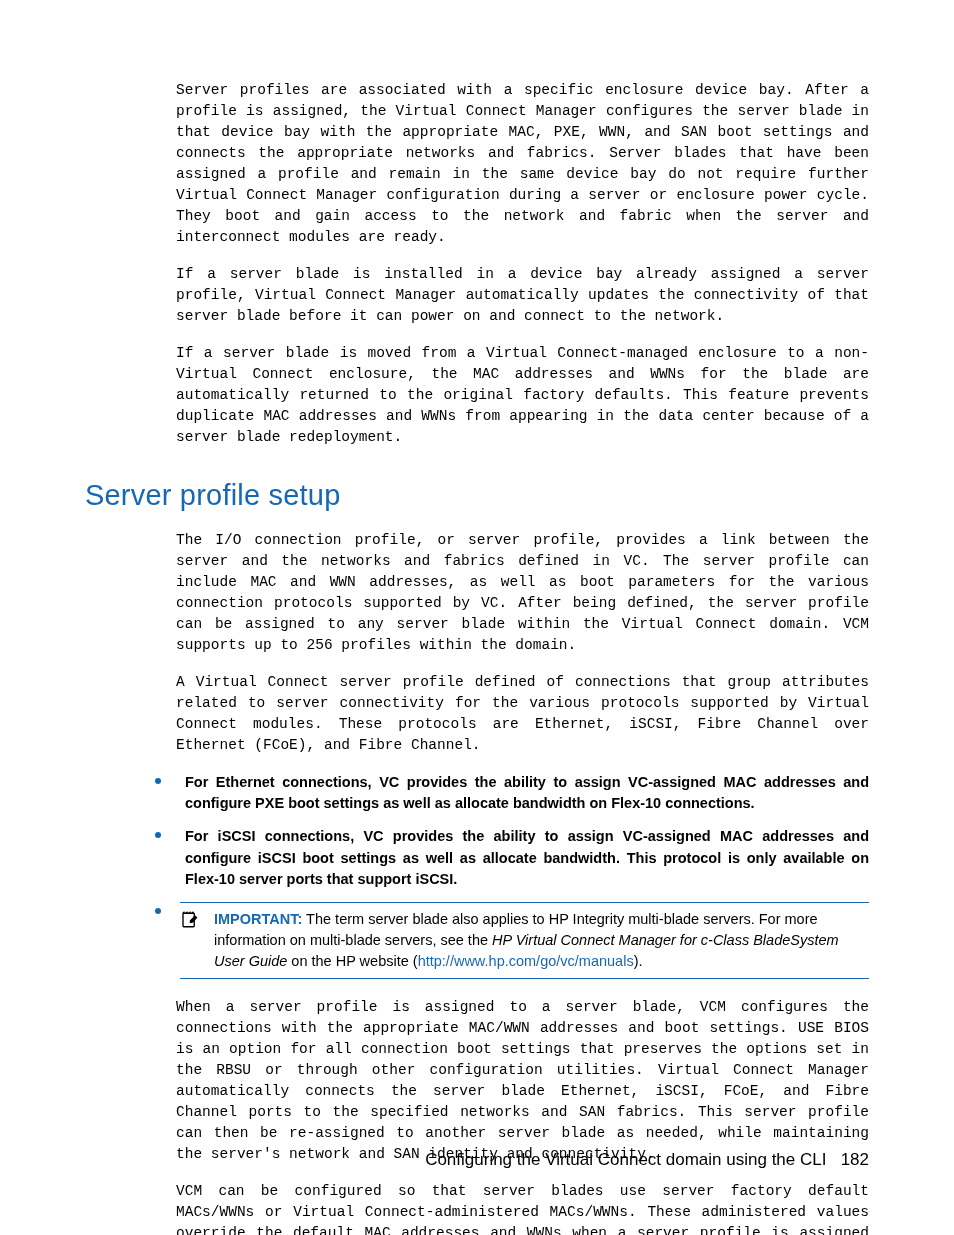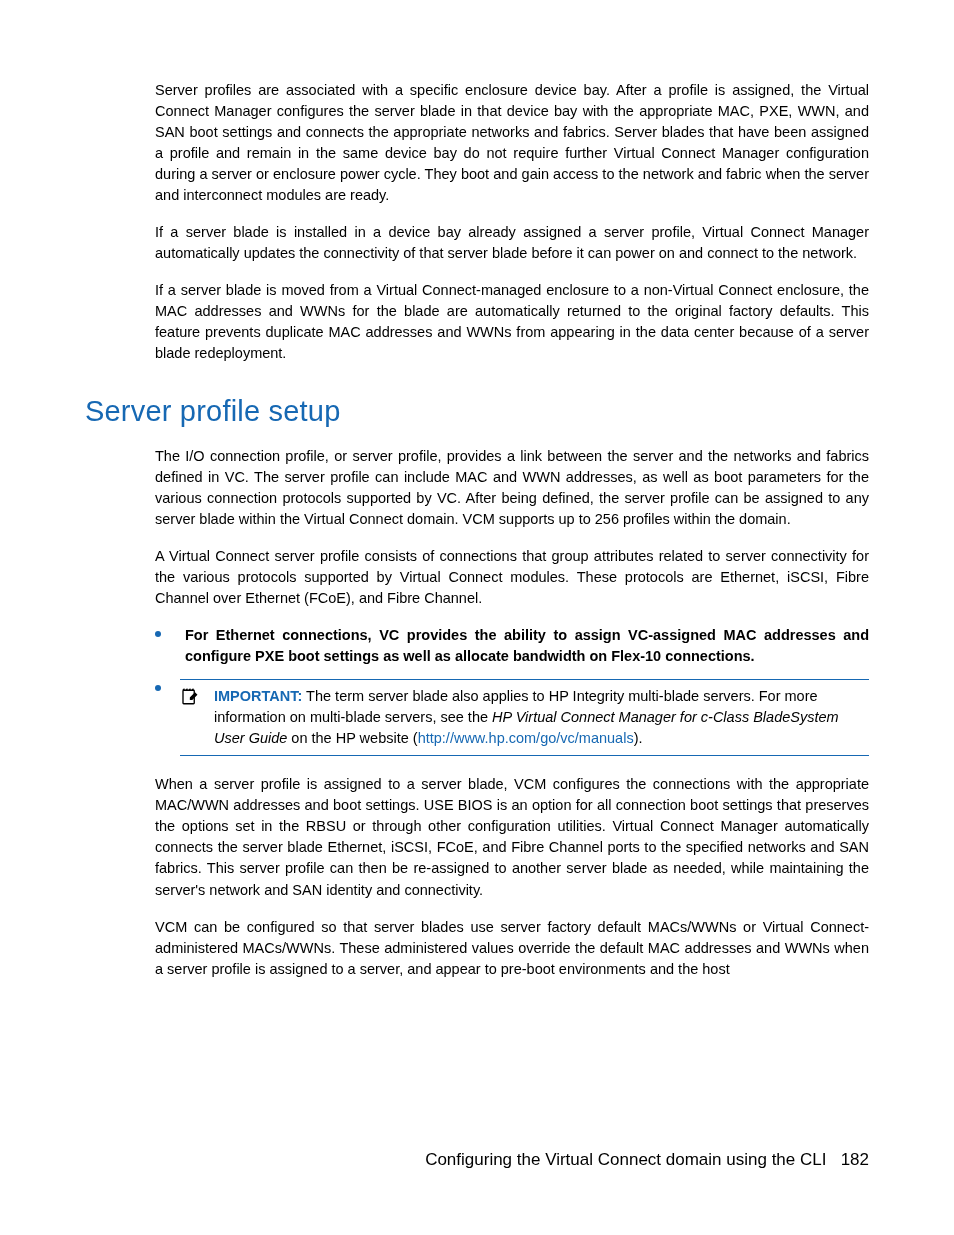--- a/index.html
+++ b/index.html
@@ -8,23 +8,24 @@
       font-size: 14.5px;
       line-height: 1.45;
       color: #000;
       background: #fff;
       width: 954px;
       height: 1235px;
       position: relative;
       padding: 80px 85px 0 85px;
     }
     .para {
-      margin-left: 70px;
+      margin-left: 91px;
       margin-bottom: 16px;
       text-align: justify;
+      font-family: Liberation Mono, monospace;
     }
     h2 {
       font-family: Arial, Helvetica, sans-serif;
       font-weight: 300;
       font-size: 29px;
       color: #1668b3;
       margin-top: 26px;
       margin-bottom: 14px;
       letter-spacing: 0.2px;
     }
@@ -82,24 +83,25 @@
 </head>
 <body>
 
 <p class="para">Server profiles are associated with a specific enclosure device bay. After a profile is assigned, the Virtual Connect Manager configures the server blade in that device bay with the appropriate MAC, PXE, WWN, and SAN boot settings and connects the appropriate networks and fabrics. Server blades that have been assigned a profile and remain in the same device bay do not require further Virtual Connect Manager configuration during a server or enclosure power cycle. They boot and gain access to the network and fabric when the server and interconnect modules are ready.</p>
 <p class="para">If a server blade is installed in a device bay already assigned a server profile, Virtual Connect Manager automatically updates the connectivity of that server blade before it can power on and connect to the network.</p>
 <p class="para">If a server blade is moved from a Virtual Connect-managed enclosure to a non-Virtual Connect enclosure, the MAC addresses and WWNs for the blade are automatically returned to the original factory defaults. This feature prevents duplicate MAC addresses and WWNs from appearing in the data center because of a server blade redeployment.</p>
 
 <h2>Server profile setup</h2>
 
 <p class="para">The I/O connection profile, or server profile, provides a link between the server and the networks and fabrics defined in VC. The server profile can include MAC and WWN addresses, as well as boot parameters for the various connection protocols supported by VC. After being defined, the server profile can be assigned to any server blade within the Virtual Connect domain. VCM supports up to 256 profiles within the domain.</p>
-<p class="para">A Virtual Connect server profile consists of connections that group attributes related to server connectivity for the various protocols supported by Virtual Connect modules. These protocols are Ethernet, iSCSI, Fibre Channel over Ethernet (FCoE), and Fibre Channel.</p>
+<p class="para">A Virtual Connect server profile defined of connections that group attributes related to server connectivity for the various protocols supported by Virtual Connect modules. These protocols are Ethernet, iSCSI, Fibre Channel over Ethernet (FCoE), and Fibre Channel.</p>
 
 <ul class="bullets">
   <li><span class="bullet-dot"></span><span>For Ethernet connections, VC provides the ability to assign VC-assigned MAC addresses and configure PXE boot settings as well as allocate bandwidth on Flex-10 connections.</span></li>
+  <li><span class="bullet-dot"></span><span>For iSCSI connections, VC provides the ability to assign VC-assigned MAC addresses and configure iSCSI boot settings as well as allocate bandwidth. This protocol is only available on Flex-10 server ports that support iSCSI.</span></li>
   <li><span class="bullet-dot"></span></li>
 </ul>
 
 <div class="callout">
   <div class="callout-icon">
     <svg class="notepad-svg" viewBox="0 0 24 24" fill="none" stroke="#000" stroke-width="1.8">
       <rect x="4" y="3" width="15" height="18" rx="1"></rect>
       <path d="M4 3 l2 -2 M8 3 l2 -2 M12 3 l2 -2 M16 3 l2 -2"></path>
       <path d="M14 13 l6 -6 l2 2 l-6 6 l-2 0 z" fill="#000"></path>
     </svg>

